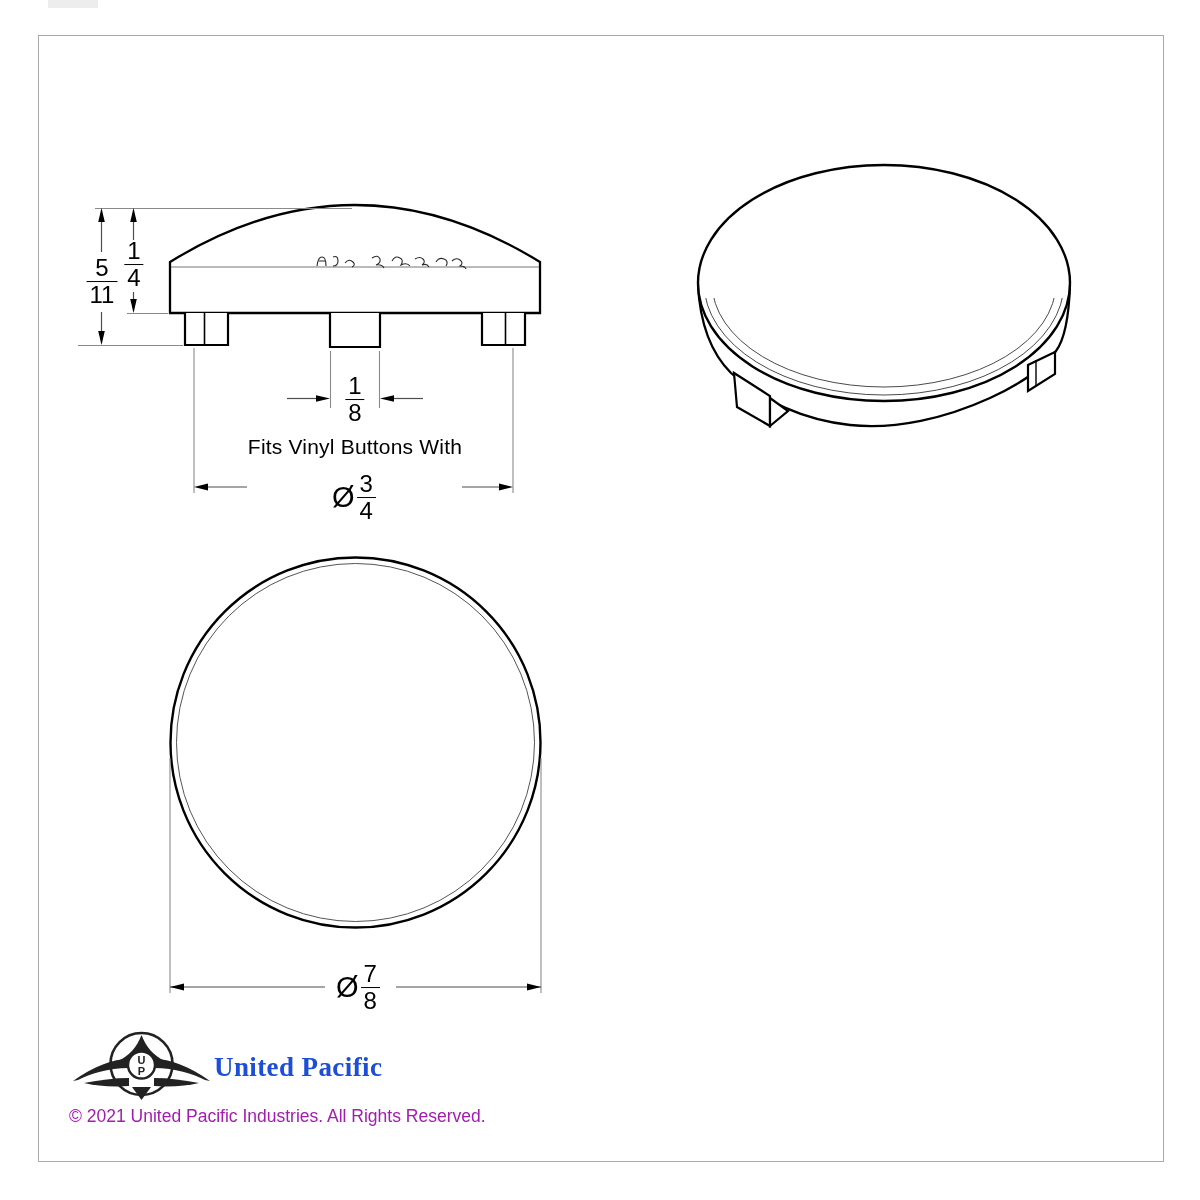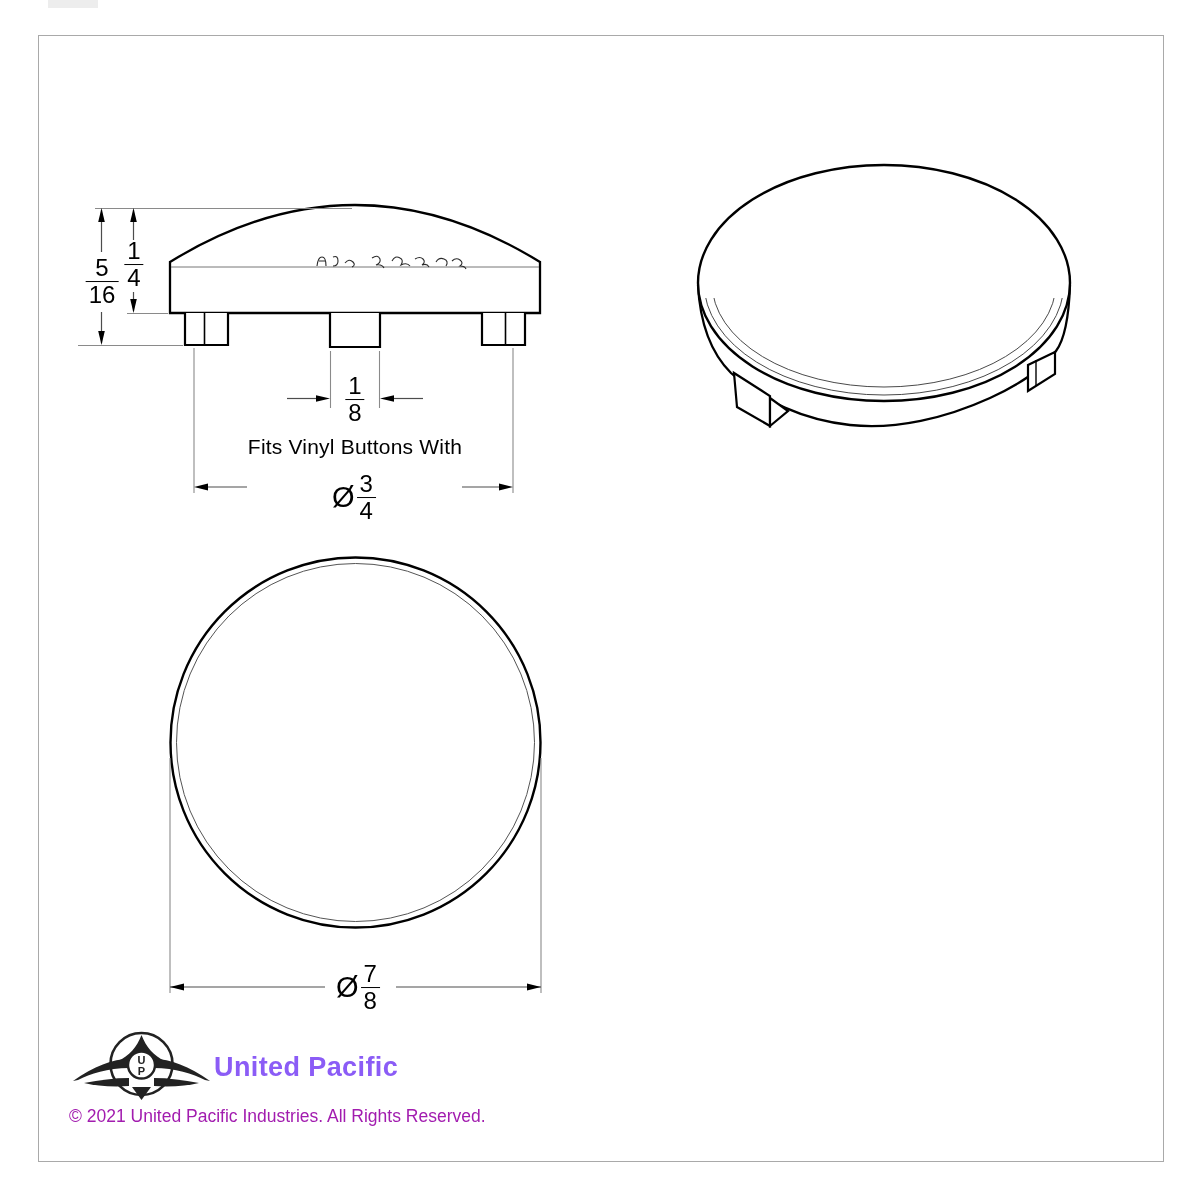--- a/index.html
+++ b/index.html
@@ -9,21 +9,21 @@
   #frame{left:38px;top:35px;width:1124px;height:1125px;border:1px solid #a9a9a9;background:#fff;}
   #artifact-bar{left:48px;top:0;width:50px;height:8px;background:#ededed;}
   #art{left:0;top:0;width:1200px;height:1200px;}
   .ctext{transform:translate(-50%,-50%);white-space:nowrap;display:flex;align-items:center;justify-content:center;}
   .frac{display:inline-flex;flex-direction:column;align-items:center;line-height:1.02;
         font-size:24px;font-weight:400;color:#000;}
   .frac .num{padding:0 3px 1px 3px;}
   .frac .den{border-top:1.8px solid #000;padding:1px 3px 0 3px;}
   .dia{font-size:29px;line-height:1;padding-right:2px;}
   #fit-label{font-size:21px;letter-spacing:.2px;}
-  #brand-name{left:214px;top:1052px;font-size:27px;font-weight:700;color:#8b5cf6;letter-spacing:.4px;}
+  #brand-name{left:214px;top:1052px;font-size:27px;font-weight:700;color:#1d4ed8;letter-spacing:.4px;font-family:Liberation Serif, serif;}
   #copyright{left:69px;top:1106px;font-size:17.5px;color:#a21caf;}
 </style>
 </head>
 <body>
 
 <div class="abs" id="artifact-bar"></div>
 <div class="abs" id="frame"></div>
 
 <svg class="abs" id="art" width="1200" height="1200" viewBox="0 0 1200 1200">
 
@@ -151,21 +151,21 @@
     <path d="M141.5,1100 L132,1087 L151,1087 Z" fill="#222"></path>
     <circle cx="141.5" cy="1065" r="13.5" fill="#fff" stroke="#222" stroke-width="2.4"></circle>
     <text x="141.5" y="1064" text-anchor="middle" font-size="11" font-weight="bold" fill="#222">U</text>
     <text x="141.5" y="1075" text-anchor="middle" font-size="11" font-weight="bold" fill="#222">P</text>
   </g>
 </svg>
 
 <div class="abs ctext" style="left:102px;top:282px;">
   <span class="frac">
     <span class="num">5</span>
-    <span class="den">16</span>
+    <span class="den">11</span>
   </span>
 </div>
 
 <div class="abs ctext" style="left:134px;top:265px;">
   <span class="frac">
     <span class="num">1</span>
     <span class="den">4</span>
   </span>
 </div>
 

